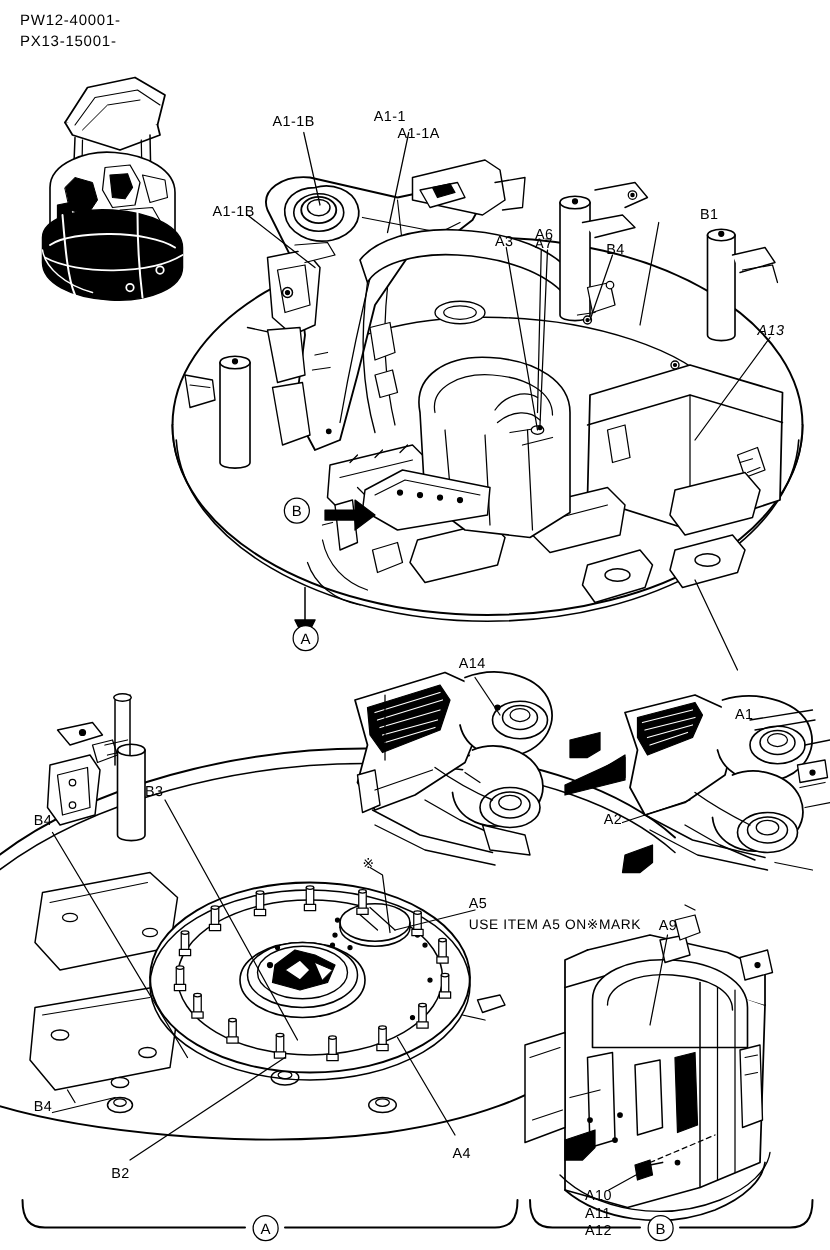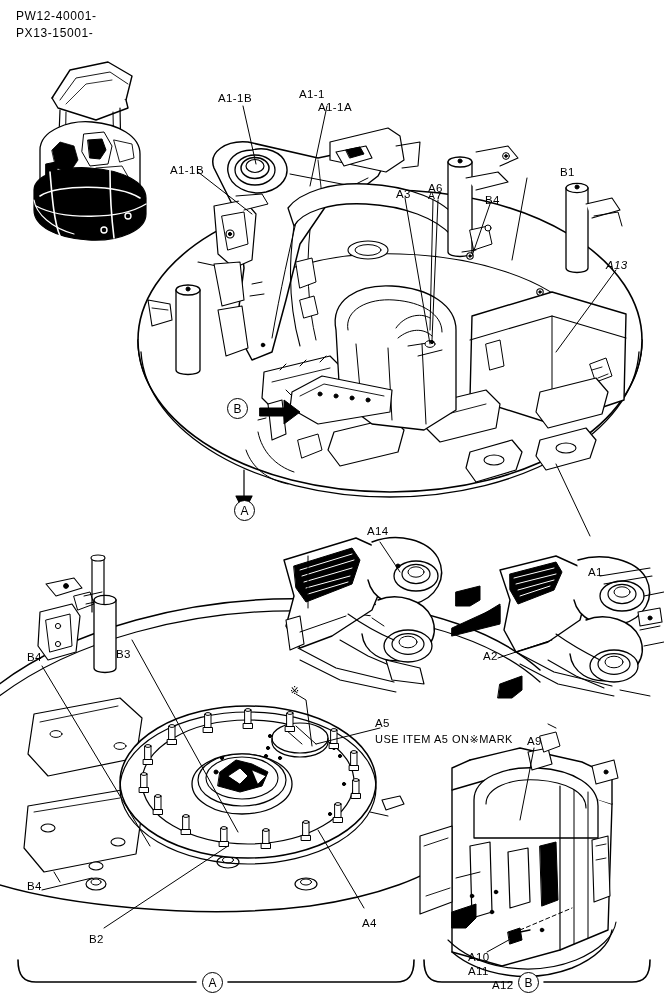--- a/index.html
+++ b/index.html
@@ -446,31 +446,31 @@
   <div class="lbl" style="left:299px;top:101px;margin-left:19px;">A1-1A</div>
   <div class="lbl" style="left:170px;top:164px;">A1-1B</div>
   <div class="lbl" style="left:396px;top:188px;">A3</div>
   <div class="lbl" style="left:428px;top:182px;">A6</div>
   <div class="lbl" style="left:428px;top:190px;font-family:Liberation Mono, monospace;">A7</div>
   <div class="lbl" style="left:485px;top:194px;">B4</div>
   <div class="lbl" style="left:524px;top:166px;padding-left:36px;">B1</div>
   <div class="lbl" style="left:606px;top:259px;font-style:italic;">A13</div>
   <div class="lbl" style="left:588px;top:546px;margin-top:20px;">A1</div>
   <div class="lbl" style="left:367px;top:525px;">A14</div>
-  <div class="lbl" style="left:116px;top:628px;margin-top:20px;">B3</div>
+  <div class="lbl" style="left:116px;top:628px;">B3</div>
   <div class="lbl" style="left:27px;top:651px;">B4</div>
   <div class="lbl" style="left:483px;top:650px;">A2</div>
   <div class="lbl" style="left:375px;top:717px;">A5</div>
   <div class="lbl" style="left:527px;top:735px;">A9</div>
   <div class="lbl" style="left:27px;top:880px;">B4</div>
   <div class="lbl" style="left:89px;top:933px;">B2</div>
   <div class="lbl" style="left:362px;top:917px;">A4</div>
   <div class="lbl" style="left:468px;top:951px;">A10</div>
   <div class="lbl" style="left:468px;top:965px;">A11</div>
-  <div class="lbl" style="left:468px;top:979px;margin-left:24px;">A12</div>
+  <div class="lbl" style="left:468px;top:979px;">A12</div>
 
   <div class="mark" style="left:290px;top:684px;">※</div>
 
   <div class="note" style="left:375px;top:733px;">USE ITEM A5 ON※MARK</div>
 
   <div class="circ" style="left:234px;top:500px;">A</div>
   <div class="circ" style="left:227px;top:398px;">B</div>
 
   <div class="circ" style="left:202px;top:972px;">A</div>
   <div class="circ" style="left:518px;top:972px;">B</div>

